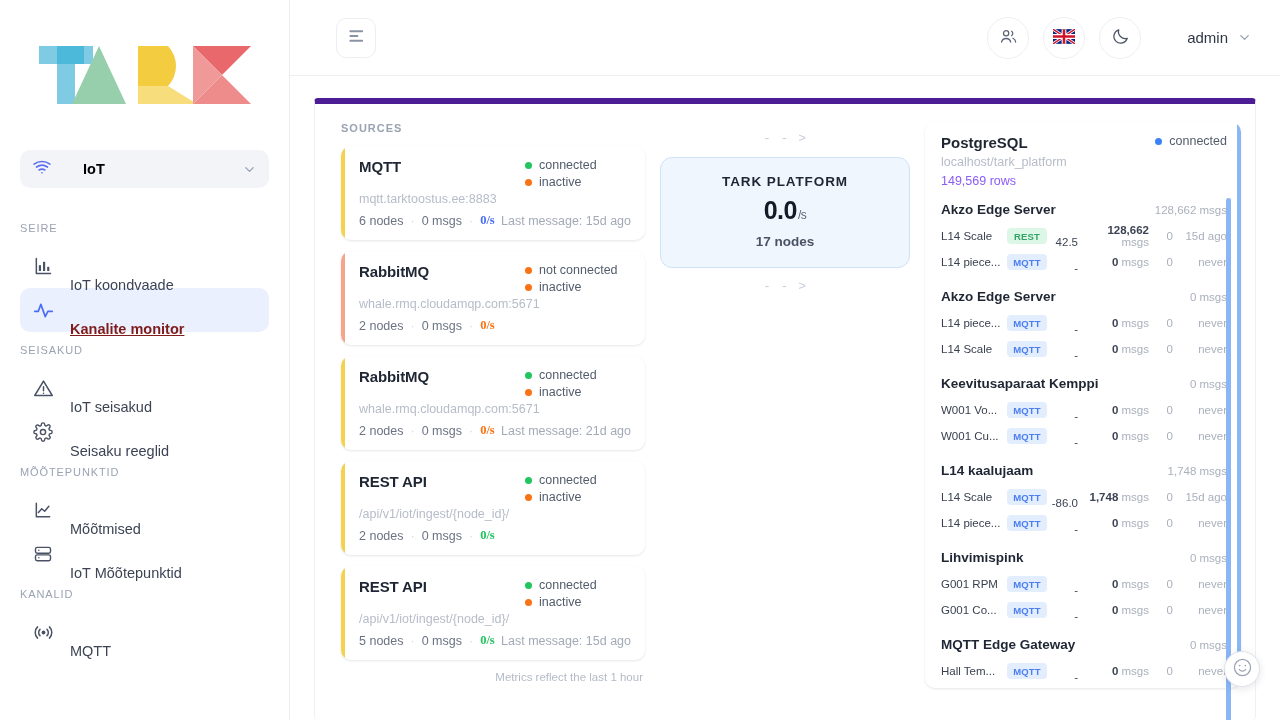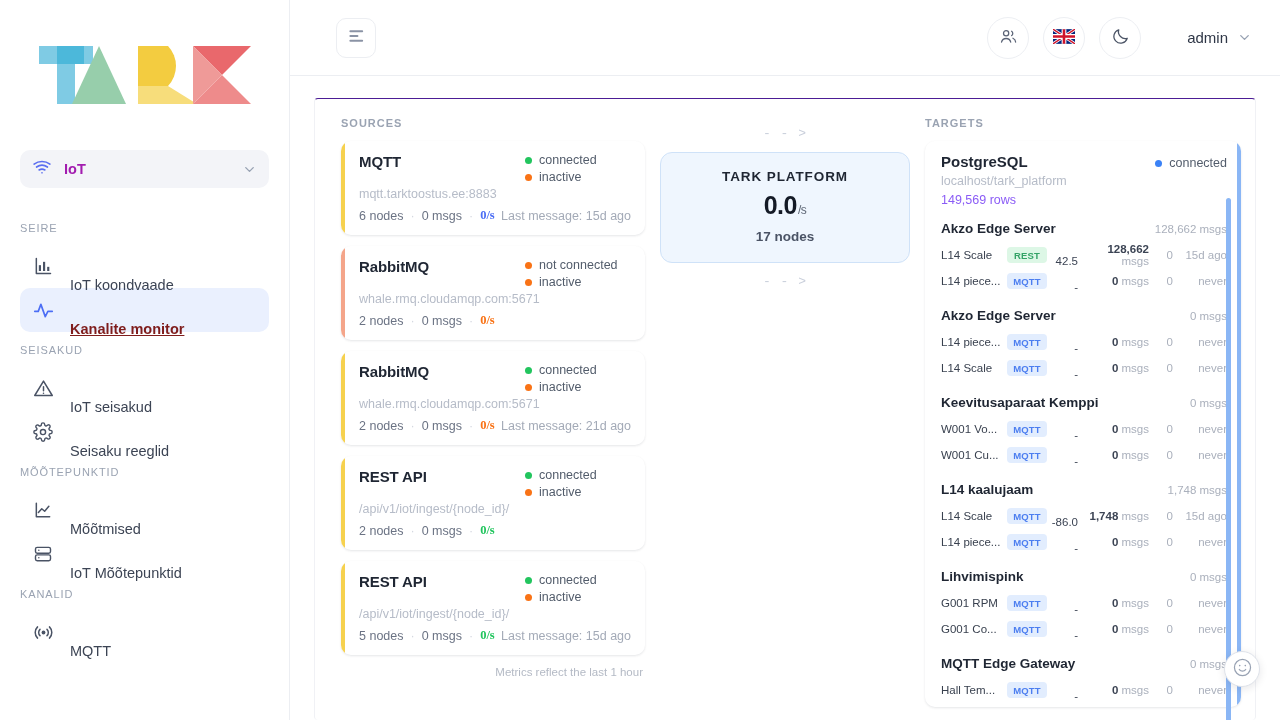--- a/index.html
+++ b/index.html
@@ -33,22 +33,23 @@
     margin: 0 20px;
     height: 38px;
     background: #f3f4f8;
     border-radius: 10px;
     display: flex; align-items: center;
     padding: 0 12px;
     gap: 12px;
     cursor: pointer;
   }
   .ctx-select .lbl {
-    font-size: 14.5px; font-weight: 600; color: #a21caf;
+    font-size: 14.5px; font-weight: 600; color: #000000;
     flex: 1;
+    margin-left: 19px;
   }
   .chev { color: #98a2b3; display: flex; }
 
   .nav { margin-top: 22px; }
   .nav-group-title {
     font-size: 11px; letter-spacing: 0.9px;
     color: #9aa3b2; font-weight: 500;
     padding: 12px 20px 10px 20px;
     text-transform: uppercase;
   }
@@ -95,21 +96,21 @@
     margin-left: 46px; cursor: pointer;
   }
   .user-menu .uname { font-size: 15px; font-weight: 500; color: #2f3747; }
 
   
   .content { flex: 1; position: relative; overflow: hidden; padding: 22px 24px 0 24px; }
   .panel-card {
     position: relative;
     height: 100%;
     border-left: 1px solid #f0f1f5;
-    border-top: 1px solid #4c1d95;
+    border-top: 6px solid #4c1d95;
     border-right: 1px solid #f0f1f5;
     border-radius: 4px;
     display: flex;
     padding: 18px 0 0 0;
     overflow: hidden;
   }
   .col-sources { width: 330px; flex: 0 0 330px; padding-left: 26px; }
   .col-center  { flex: 1; display: flex; flex-direction: column; align-items: center; padding-top: 4px;}
   .col-targets { width: 330px; flex: 0 0 330px; padding-right: 14px; position: relative; }
 
@@ -170,21 +171,21 @@
     box-shadow: 0 1px 3px rgba(16,24,40,.07), 0 1px 2px rgba(16,24,40,.04);
     padding: 12px 14px 10px 16px;
     position: relative;
     overflow: hidden;
     height: 566px;
   }
   .tg-card::after {
     content:""; position: absolute; right: 0; top: 0; bottom: 0; width: 4px;
     background: #8ab6f5; border-radius: 0 10px 10px 0;
   }
-  .tg-head { display: flex; justify-content: space-between; align-items: flex-end; gap: 31px; }
+  .tg-head { display: flex; justify-content: space-between; align-items: flex-start; gap: 31px; }
   .tg-name { font-size: 15px; font-weight: 700; color: #1f2633; }
   .tg-host { font-size: 12.5px; color: #b6bcc8; margin-top: 4px; }
   .tg-rows { font-size: 12.5px; color: #8b5cf6; margin-top: 5px; font-weight: 500;}
 
   .grp { margin-top: 14px; }
   .grp-head { display: flex; justify-content: space-between; align-items: baseline; margin-bottom: 6px; }
   .grp-name { font-size: 13.5px; font-weight: 700; color: #1f2633; }
   .grp-count { font-size: 11.5px; color: #aab0bc; }
   .ch-row {
     display: flex; align-items: center;
@@ -539,21 +540,20 @@
             <div class="platform-title">TARK PLATFORM</div>
             <div class="platform-rate">
               <span>0.0</span><span class="unit">/s</span>
             </div>
             <div class="platform-nodes">17 nodes</div>
           </div>
           <div class="flow-arrow">- - &gt;</div>
         </div>
 
         <div class="col-targets">
-          <div class="col-title">TARGETS</div>
           <div class="tg-card">
             <div class="tg-head">
               <div class="tg-name">PostgreSQL</div>
               <div class="st-row">
                 <span class="dot" id="tg-dot" style="background: rgb(59, 130, 246);"></span>
                 <span>connected</span>
               </div>
             </div>
             <div class="tg-host">localhost/tark_platform</div>
             <div class="tg-rows">149,569 rows</div>

